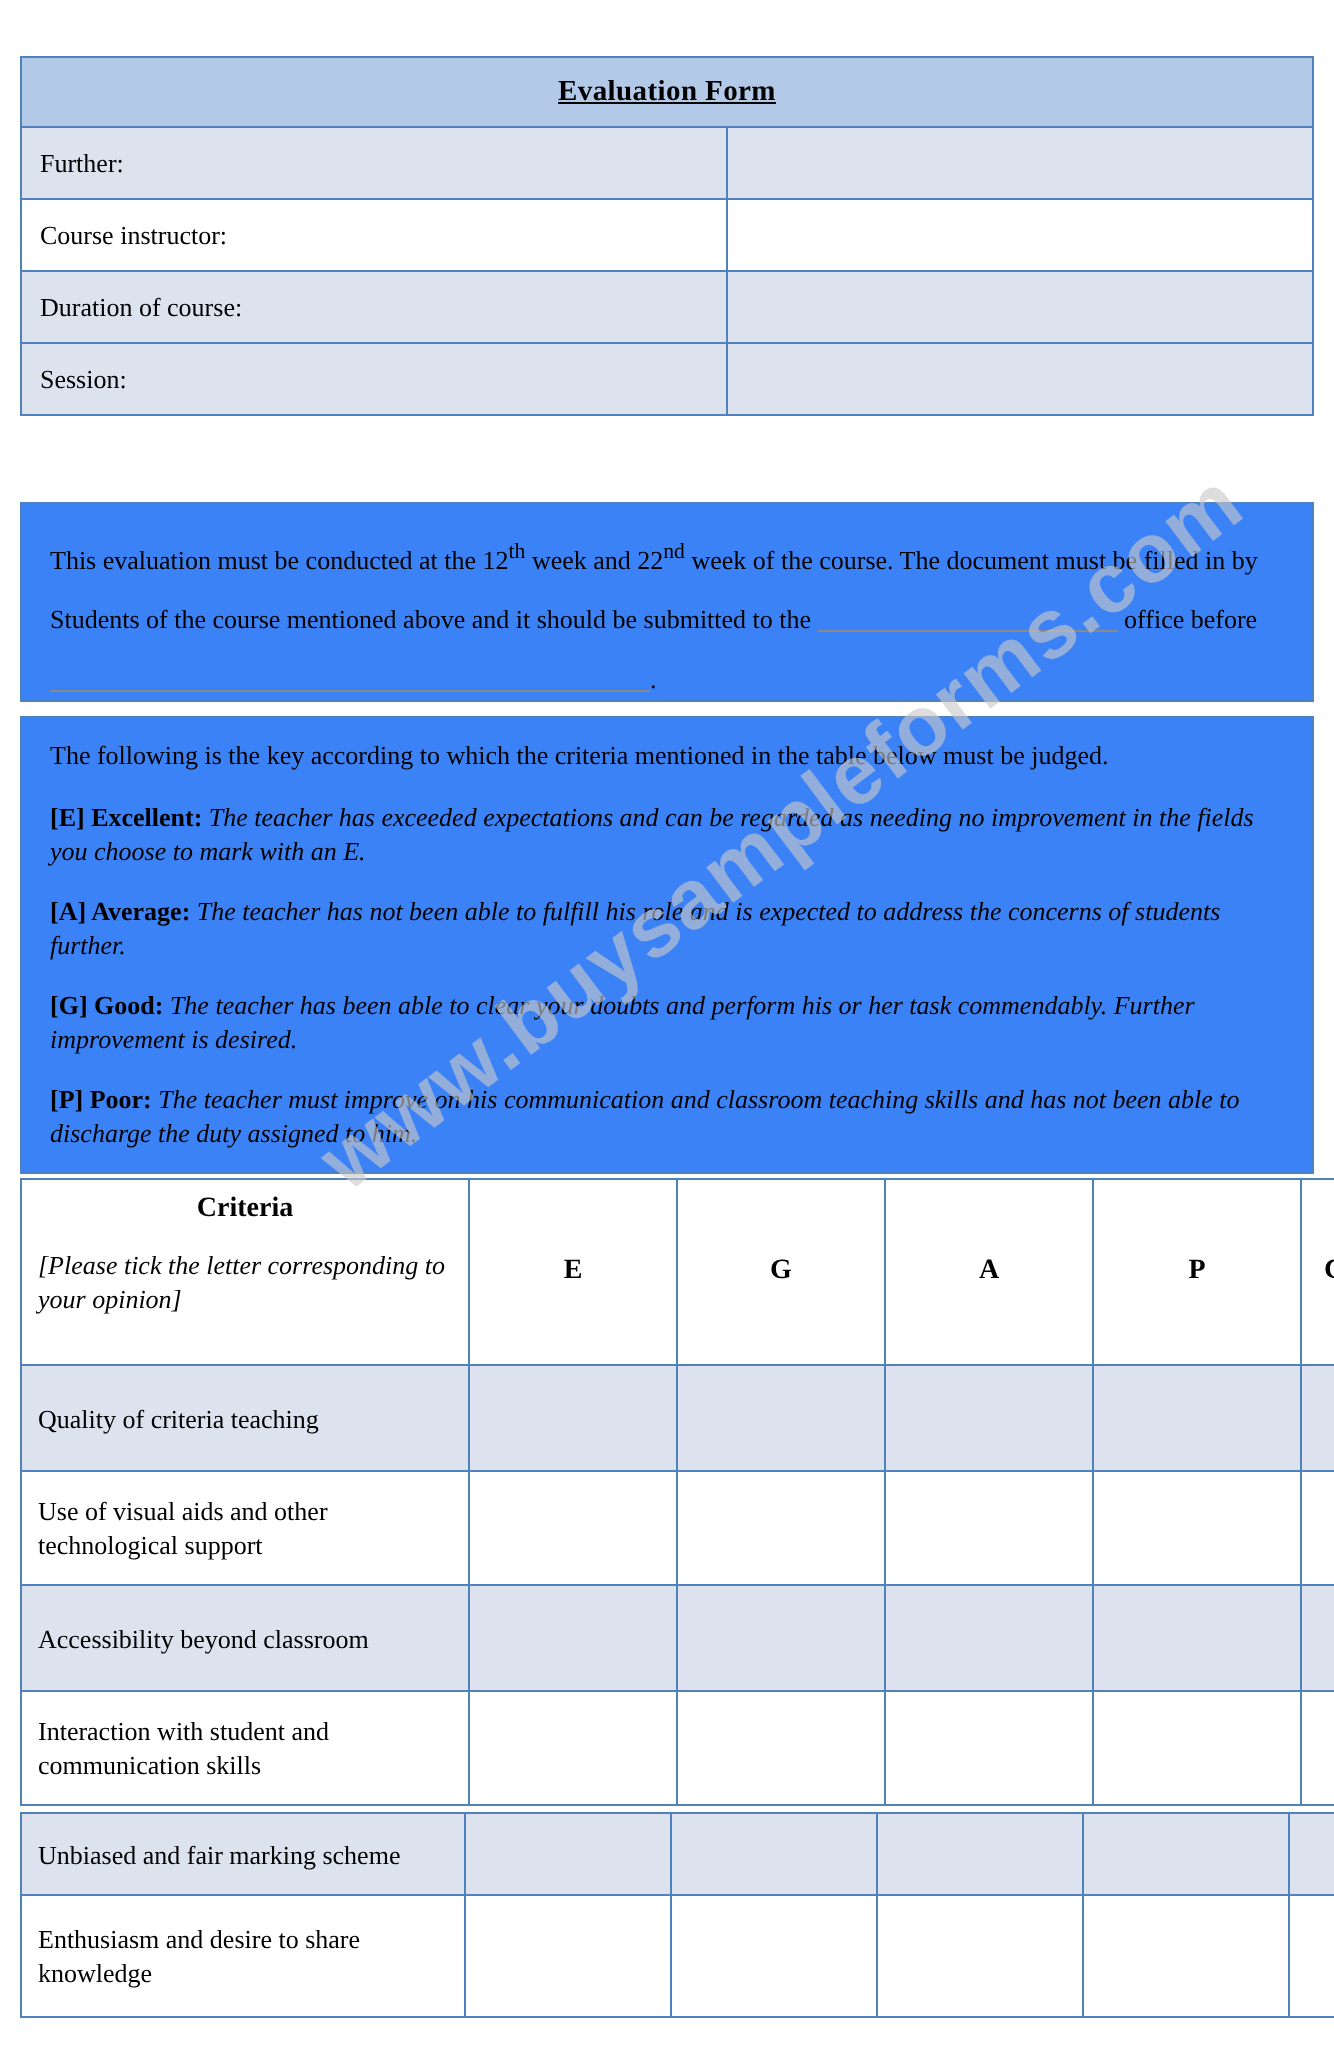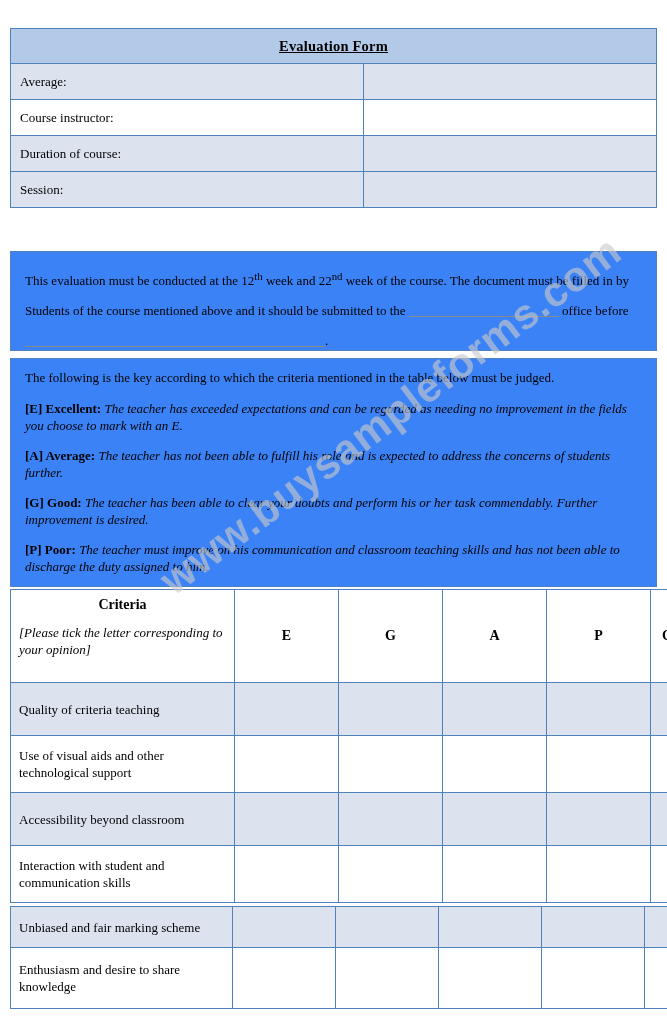--- a/index.html
+++ b/index.html
@@ -228,21 +228,21 @@
   <div class="watermark">www.buysampleforms.com</div>
 
   <div class="block" id="title-block">
     <span class="title-text">Evaluation Form</span>
   </div>
 
   <div id="info-block" style="left:10px; position:absolute; width:647px;">
     <table class="info">
       <tbody>
         <tr class="shaded">
-          <td class="label">Average:</td>
+          <td class="label">Further:</td>
           <td></td>
         </tr>
         <tr class="plain">
           <td class="label">Course instructor:</td>
           <td></td>
         </tr>
         <tr class="shaded">
           <td class="label">Duration of course:</td>
           <td></td>
         </tr>

